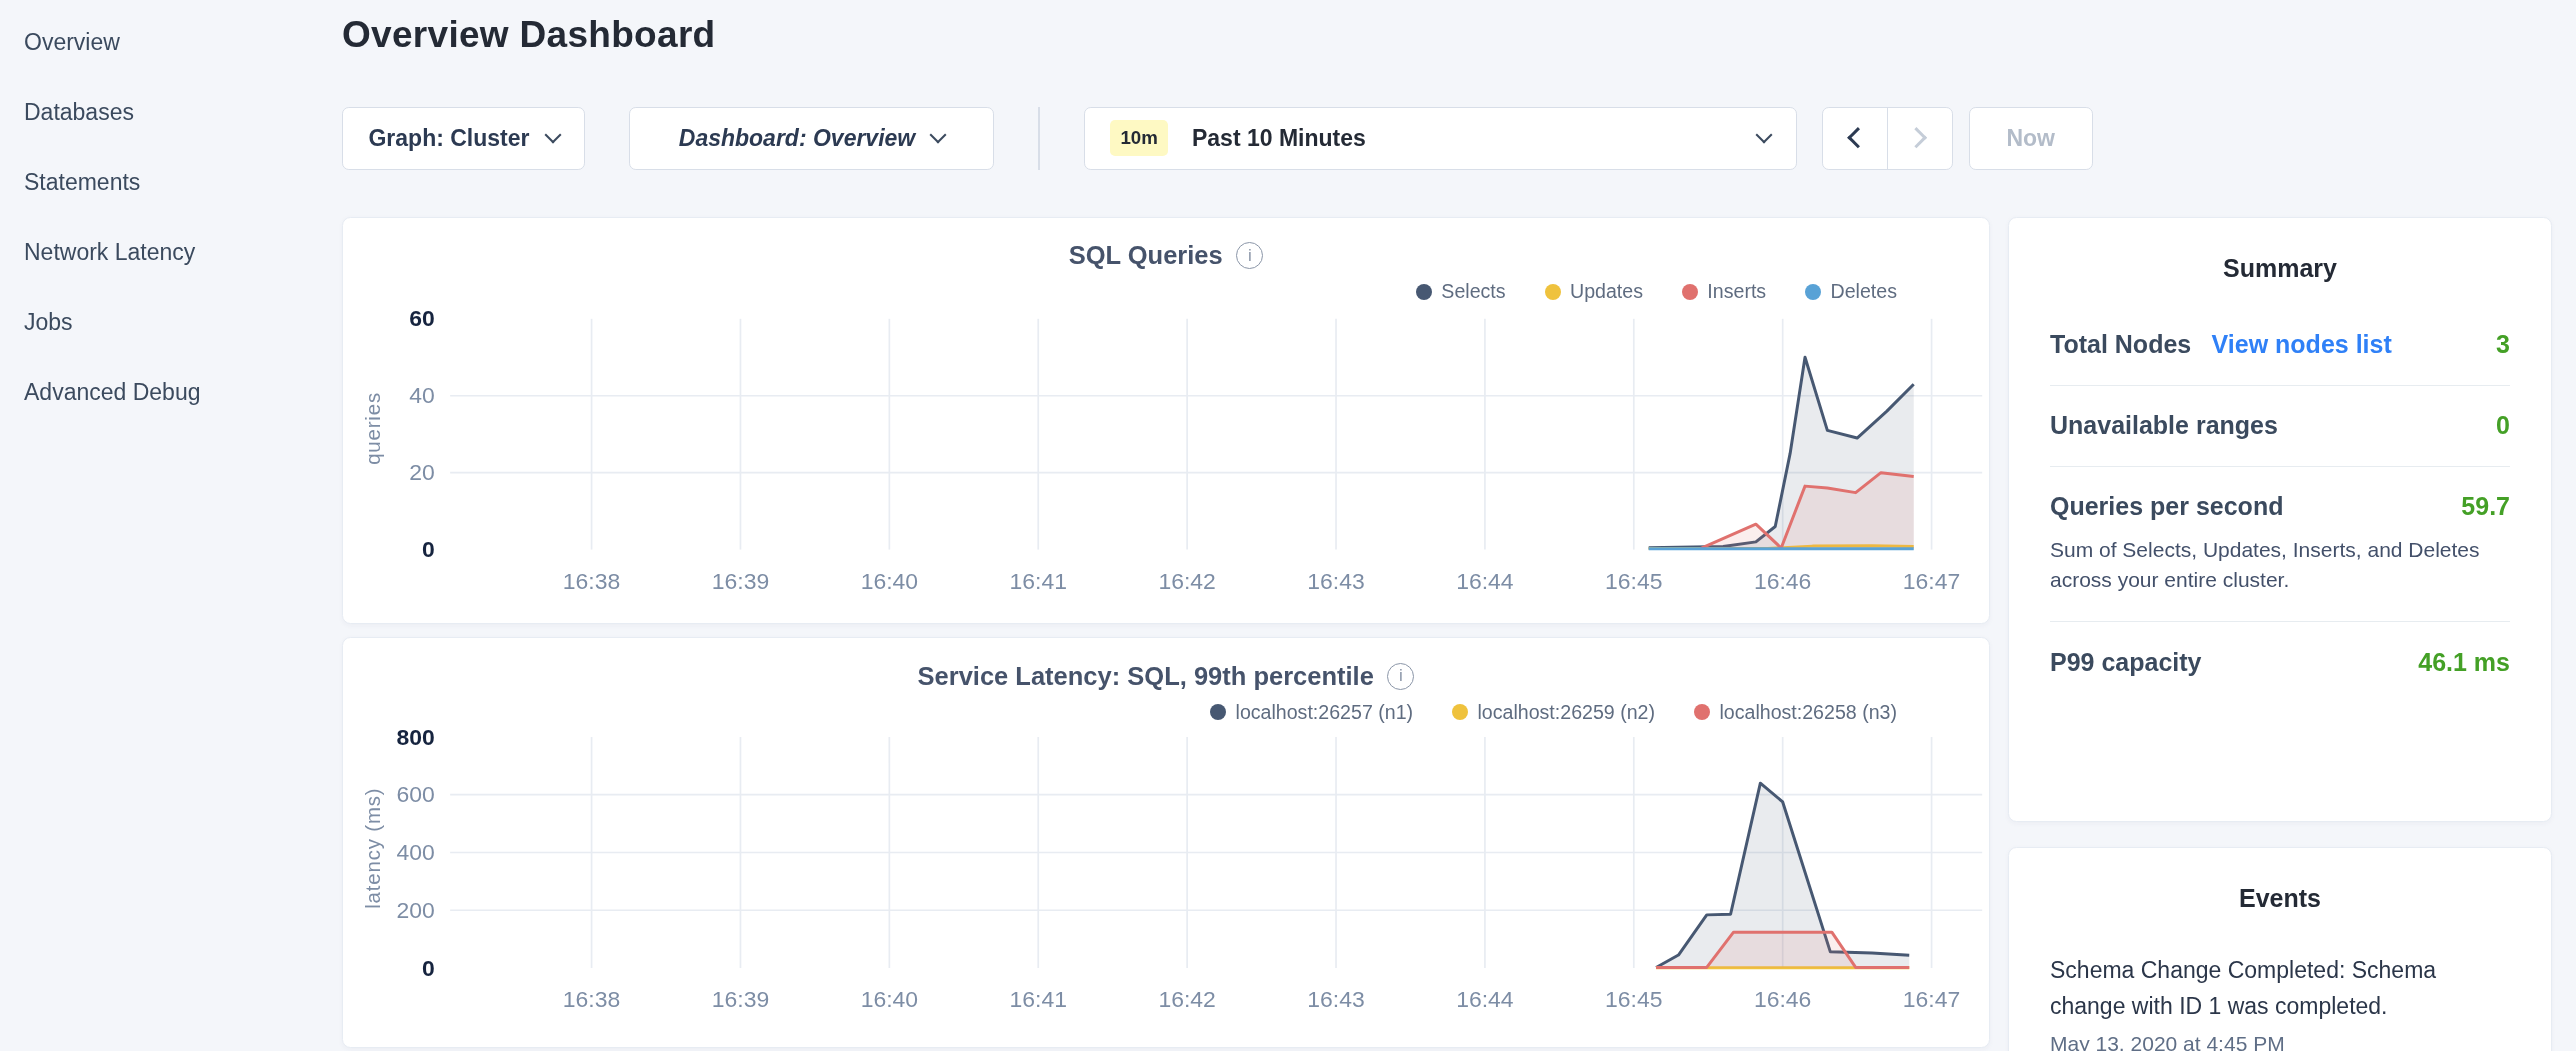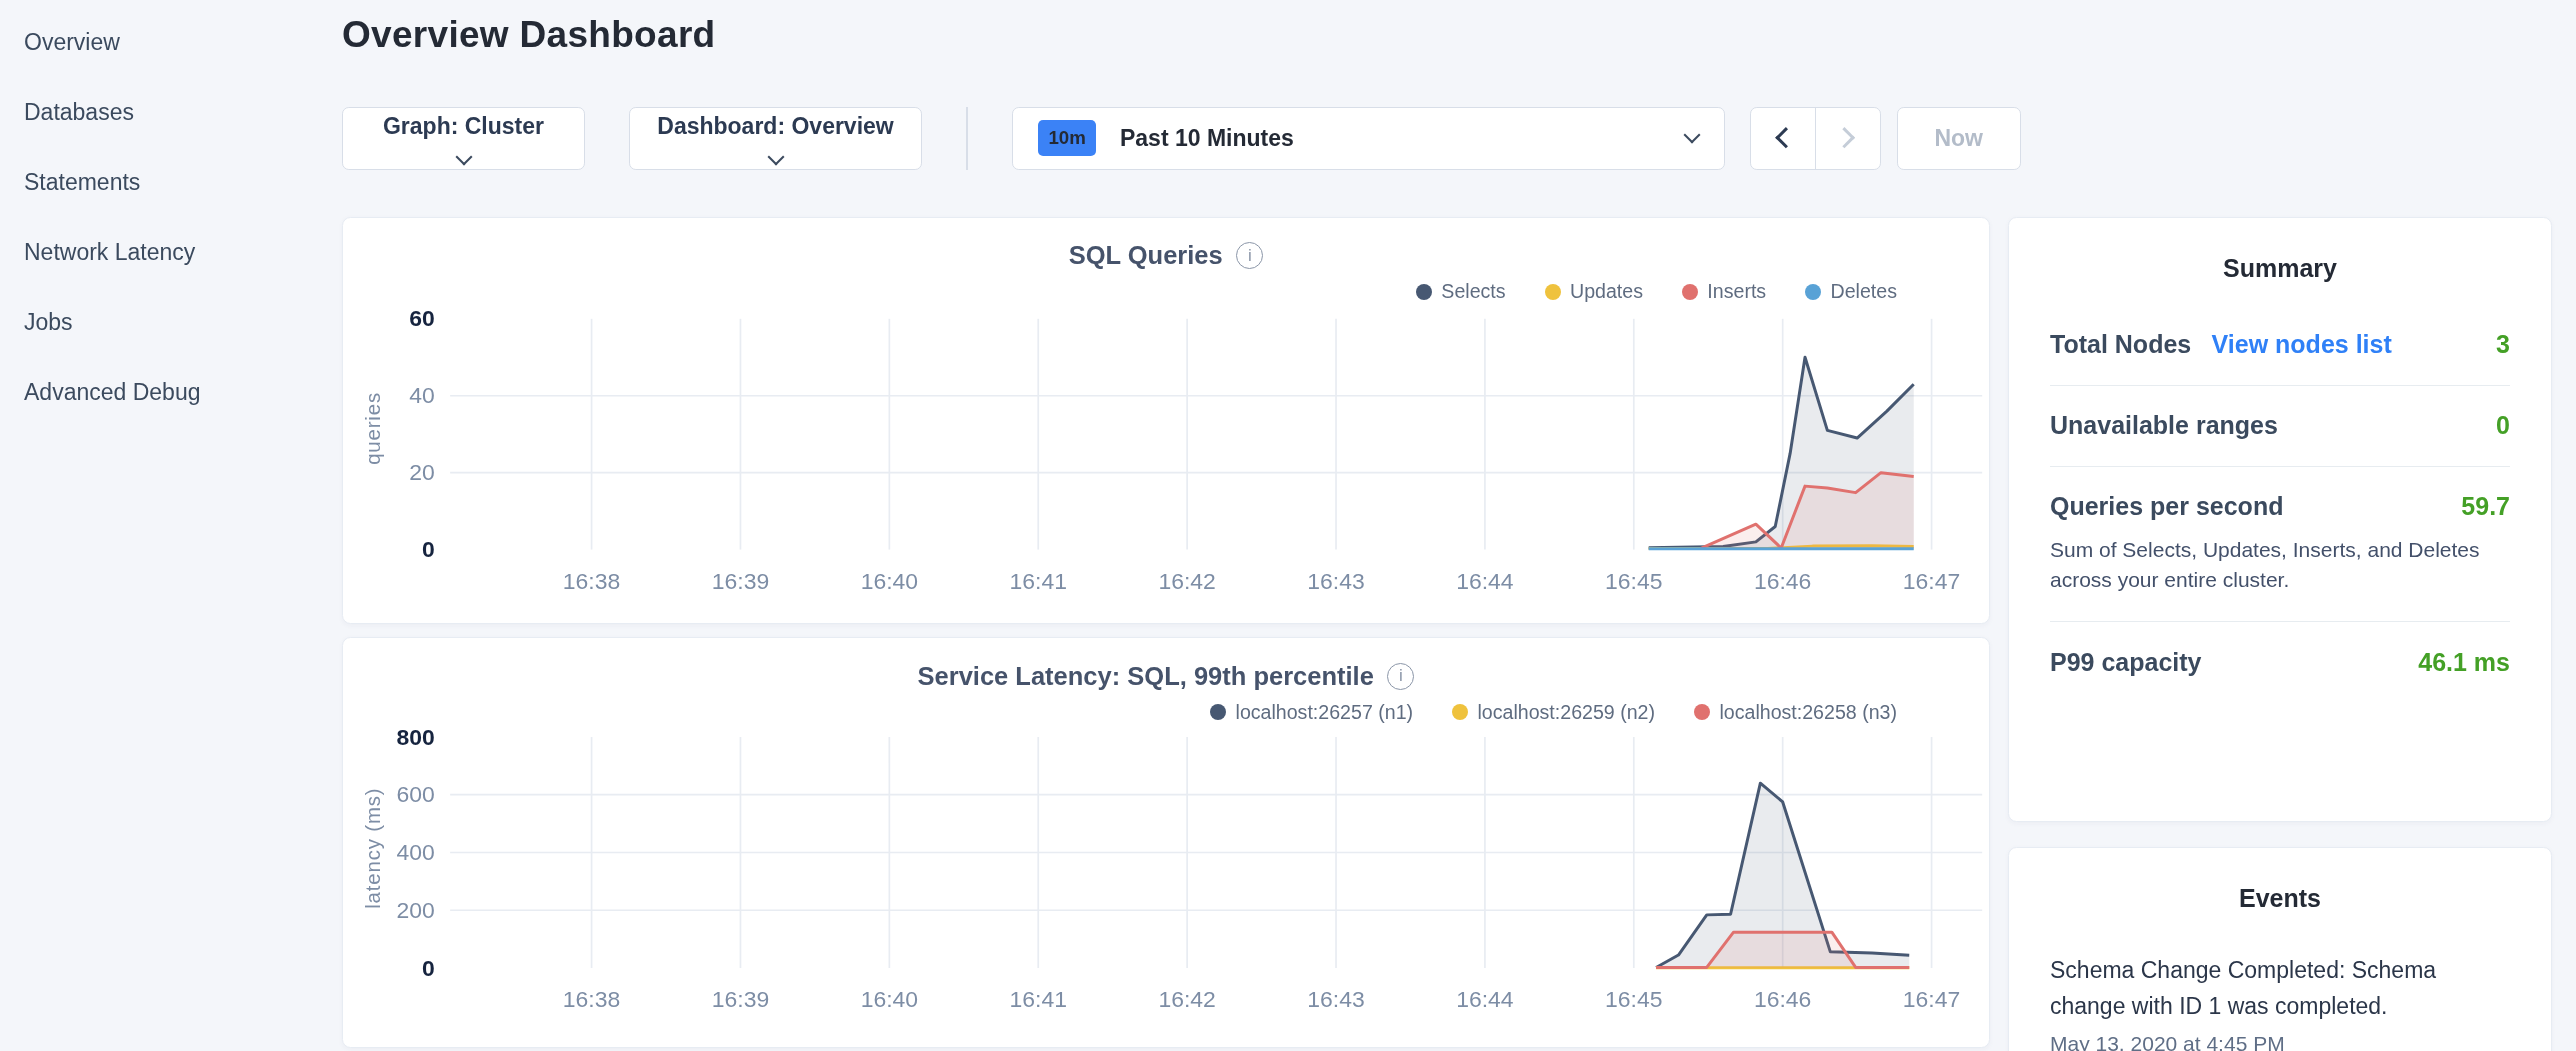--- a/index.html
+++ b/index.html
@@ -20,32 +20,32 @@
 
   
   .main { position:absolute; left:342px; top:0; width:2234px; }
   .page-title { margin:13.6px 0 0; font-size:37px; font-weight:bold; color:#242a35; letter-spacing:0.3px; }
 
   
   .controls { display:flex; align-items:stretch; height:63px; margin-top:51px; }
   .btn {
     background:#fff; border:1.7px solid #d8dee8; border-radius:6.8px;
     display:flex; align-items:center; justify-content:center; gap:17px;
-    font-size:23px; font-weight:bold; color:#2c3a52; cursor:pointer;flex-direction:column;
+    font-size:23px; font-weight:bold; color:#2c3a52; cursor:pointer;
   }
   .btn-graph { width:243px; }
-  .btn-dashboard { width:293px; margin-left:44px; }
+  .btn-dashboard { width:365px; margin-left:44px;font-style:italic; }
   .vdivider { width:1.7px; background:#d8dee8; margin-left:44px; }
   .time-select {
     width:713px; margin-left:44px; padding:0 25.5px;
     background:#fff; border:1.7px solid #d8dee8; border-radius:6.8px;
     display:flex; align-items:center; cursor:pointer;
   }
   .time-badge {
-    background:#3b82f6; border-radius:5.1px; padding:6.8px 10.2px;
+    background:#fef9c3; border-radius:5.1px; padding:6.8px 10.2px;
     font-size:18.7px; font-weight:bold; color:#242a35;
   }
   .time-label { margin-left:24px; font-size:23px; font-weight:bold; color:#242a35; }
   .chev-down {
     width:12px; height:12px; border-right:2.6px solid #3b4a5e; border-bottom:2.6px solid #3b4a5e;
     transform:rotate(45deg); margin-top:-6px;
   }
   .time-select .chev-down { margin-left:auto; }
   .pager { display:flex; width:131px; margin-left:25px; background:#fff; border:1.7px solid #d8dee8; border-radius:6.8px; overflow:hidden; }
   .pager-btn { flex:1; display:flex; align-items:center; justify-content:center; cursor:pointer; }

